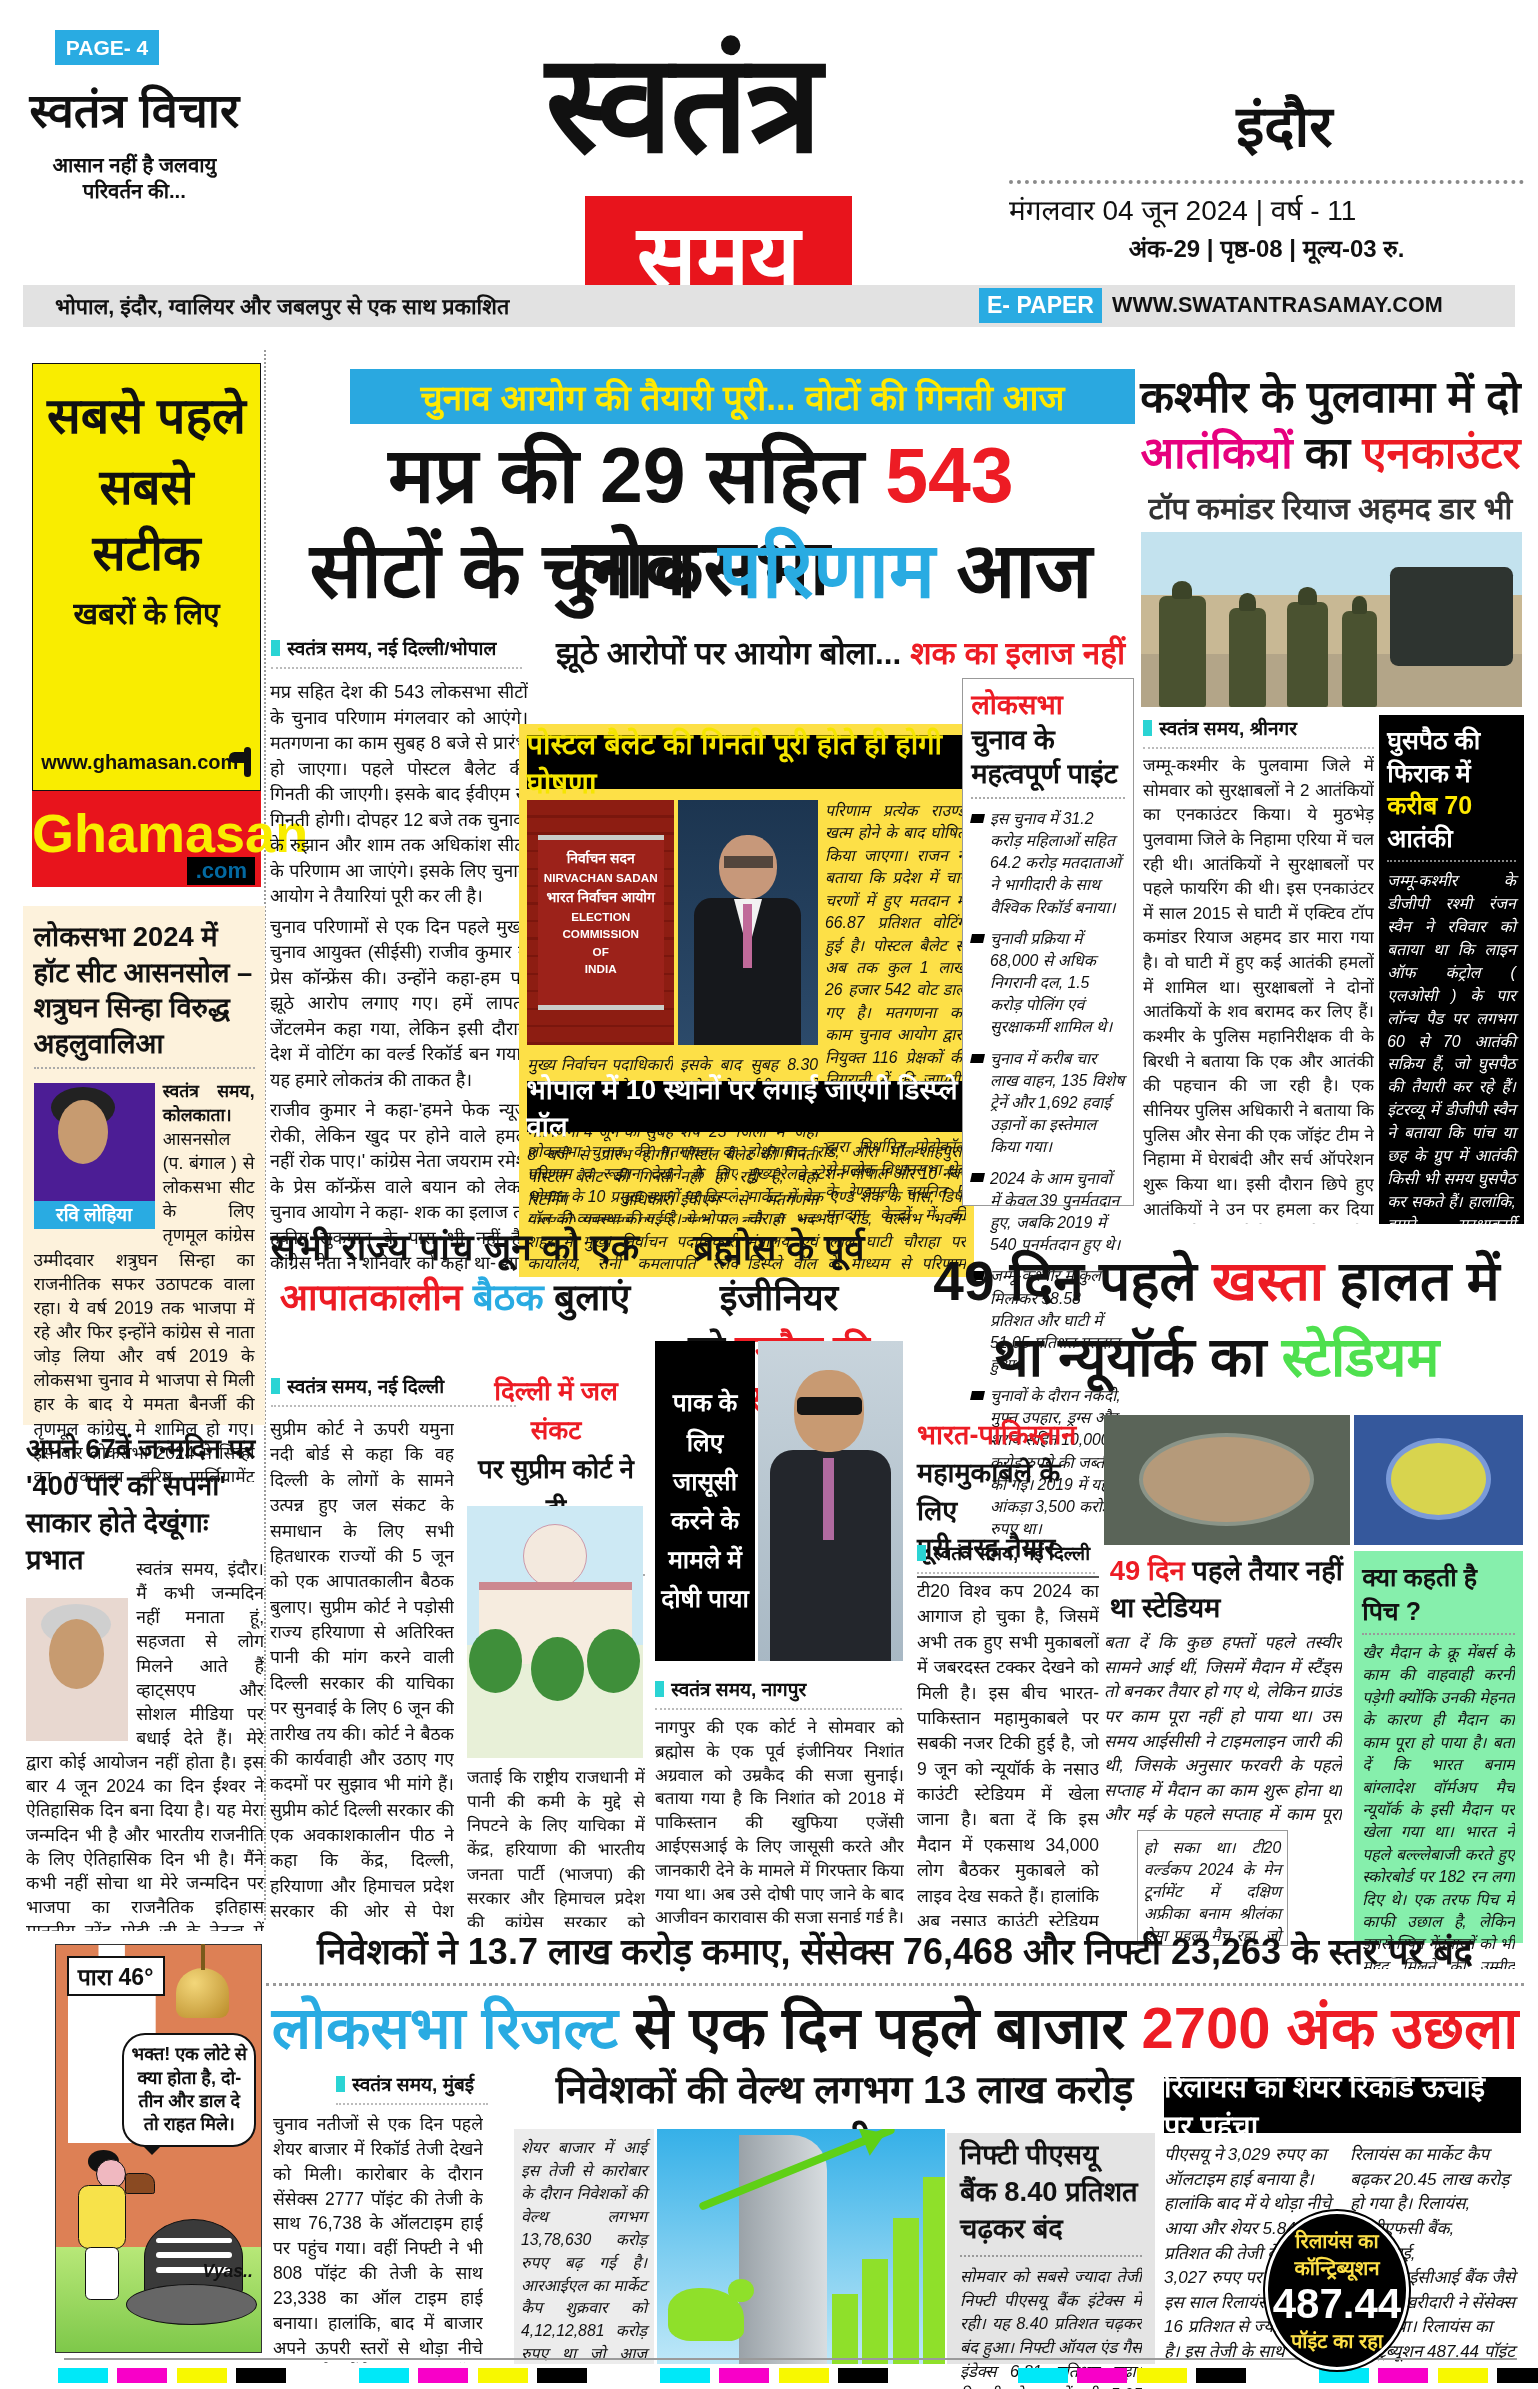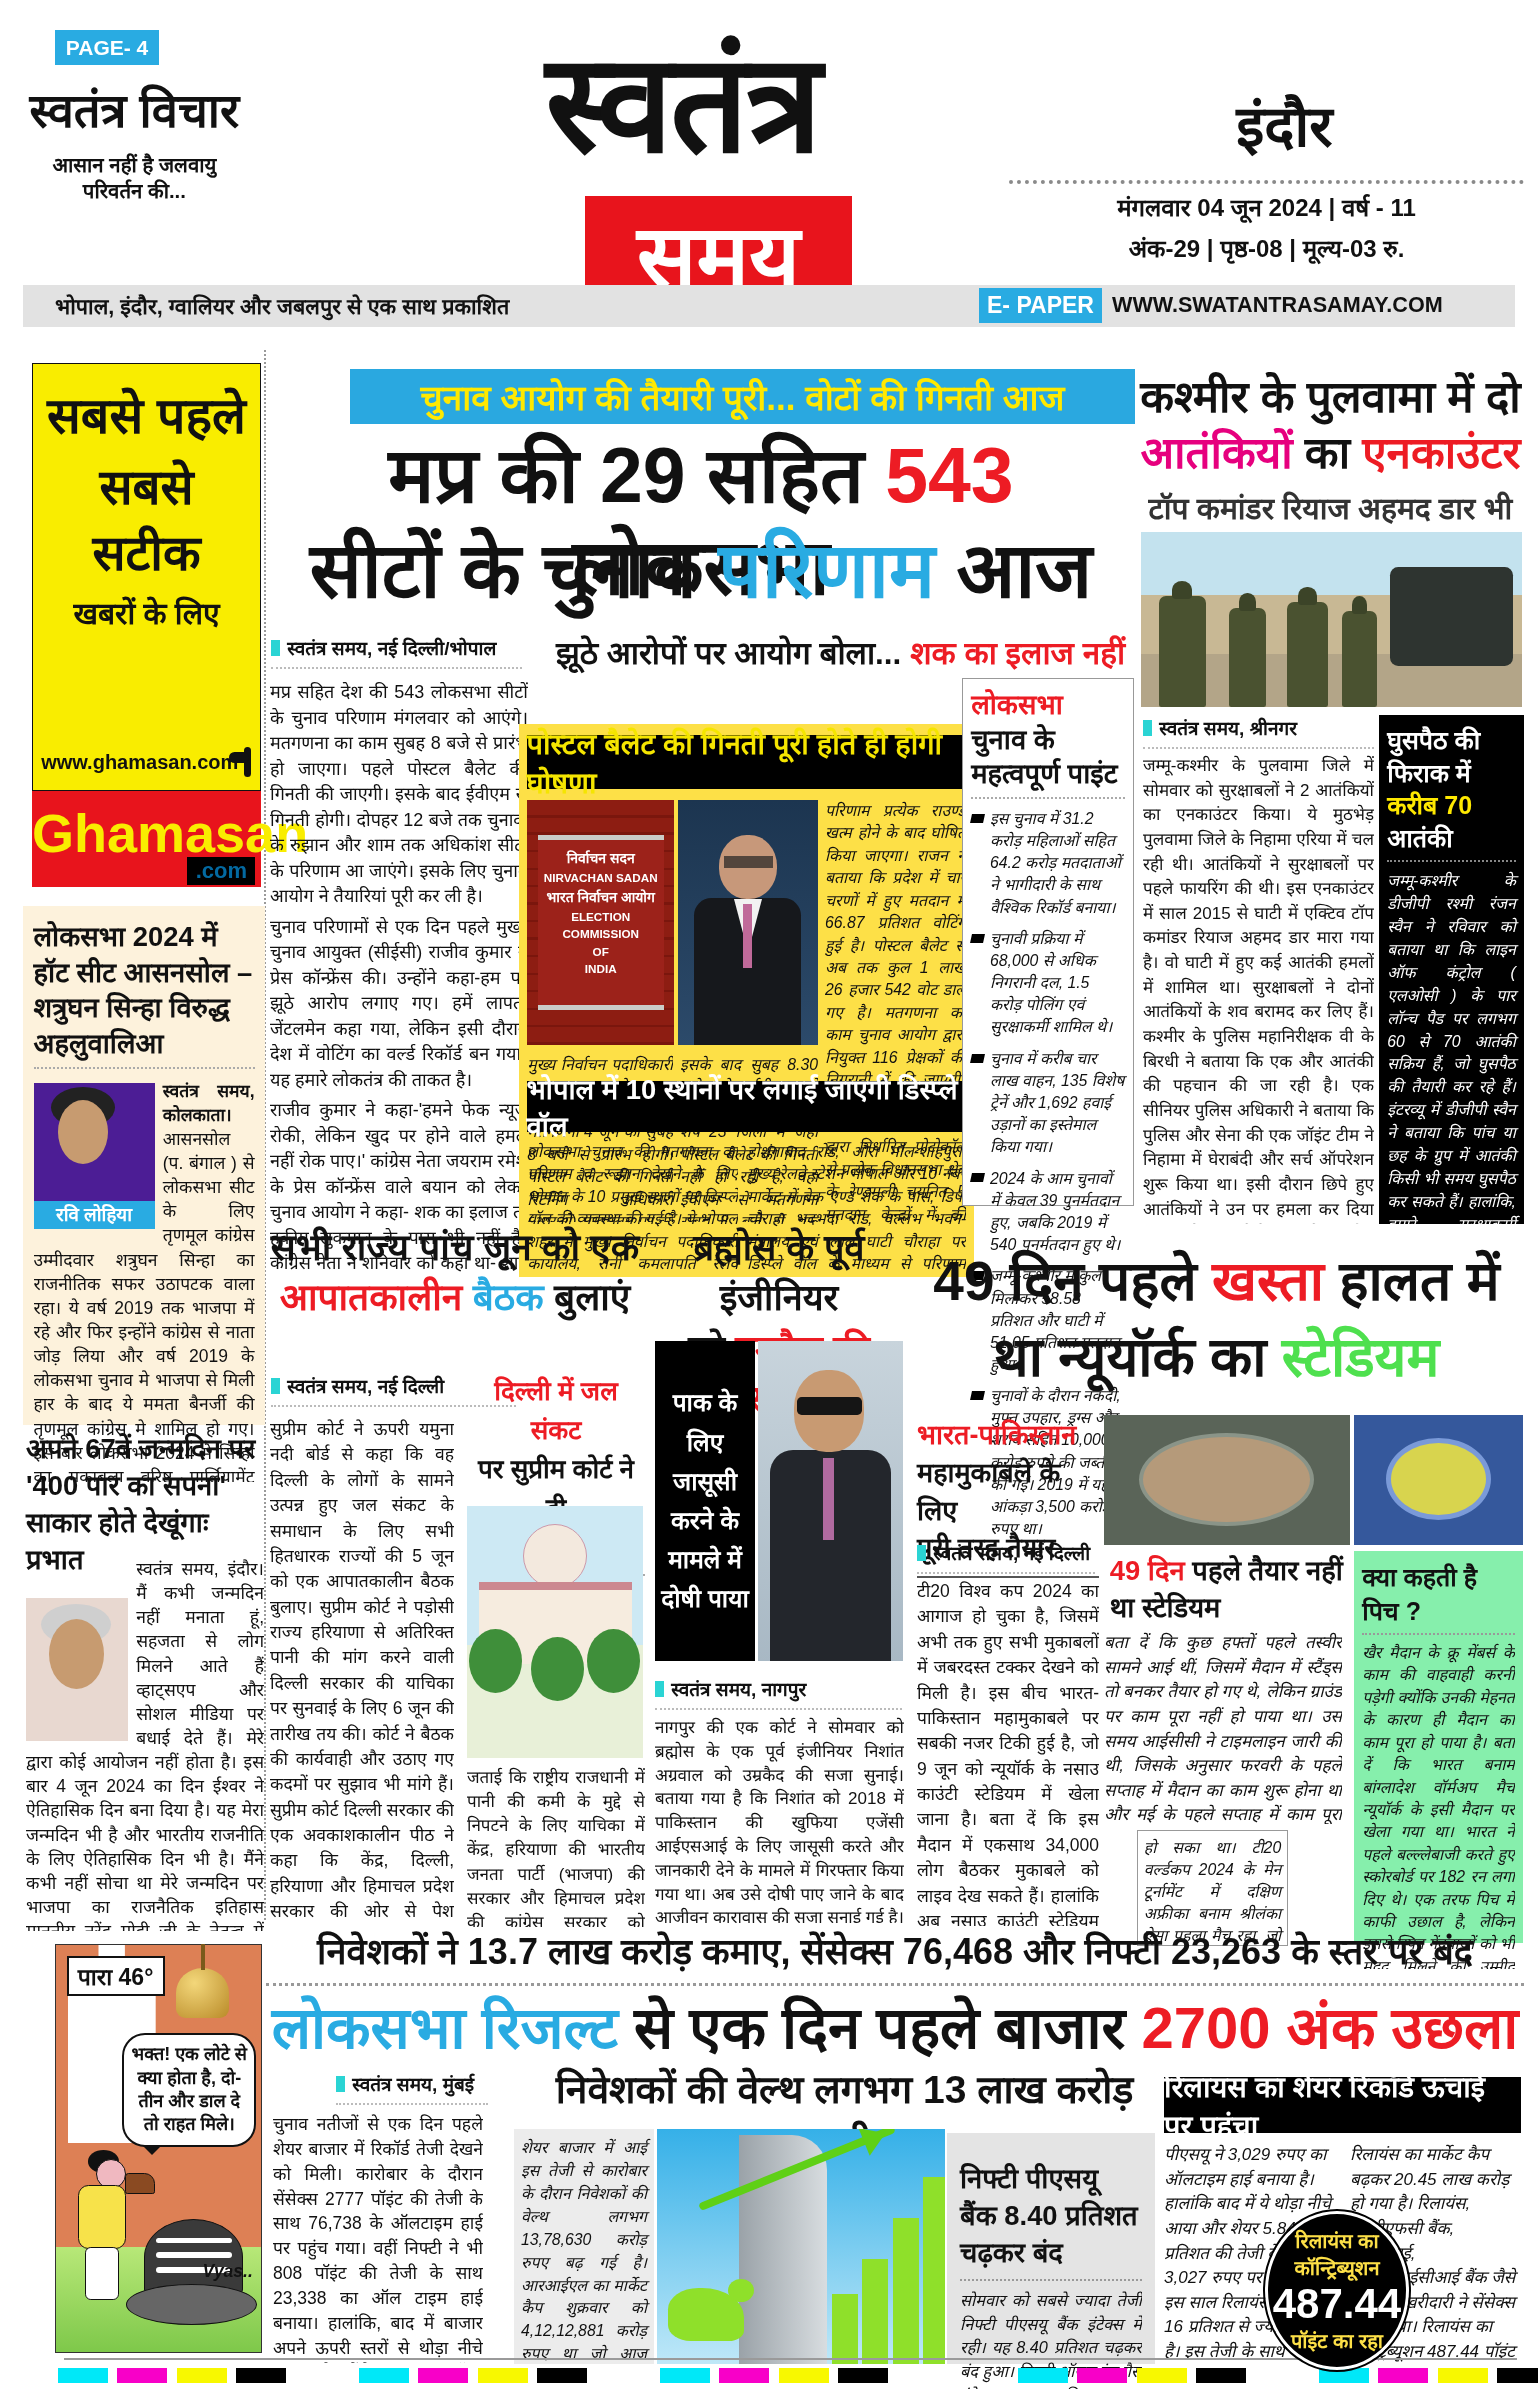--- a/index.html
+++ b/index.html
@@ -21,21 +21,21 @@
   
   #page-badge { left:55px; top:30px; width:104px; height:35px; background:#29abe2; color:#fff;
     font-size:21px; font-weight:bold; display:flex; align-items:center; justify-content:center; }
   #edition-title { left:8.8px; top:77px; width:251px; font-size:47px; font-weight:bold; text-align:center; }
   #edition-tagline { left:20.4px; top:153px; width:228px; font-size:20.4px; font-weight:bold; text-align:center; line-height:1.25; }
   #masthead-black { left:376px; top:29px; width:613px; font-size:137px; font-weight:bold; text-align:center; line-height:1.1; letter-spacing:-2.3px; }
   #masthead-red { left:585px; top:196px; width:267px; height:113px; background:#e8141c; color:#fff;
     font-size:88px; font-weight:bold; display:flex; align-items:center; justify-content:center; }
   #city-name { left:1153px; top:85px; width:263px; font-size:57px; font-weight:bold; text-align:center; }
   #city-sep { left:1009px; top:180px; width:515px; border-top:4.1px dotted #8a8a8a; }
-  #date-line { left:1009px; top:190px; width:515px; font-size:24px; font-weight:bold; text-align:center; }
+  #date-line { left:1009px; top:190px; width:515px; font-size:28px; font-weight:normal; text-align:left; }
   #issue-line { left:1009px; top:231px; width:515px; font-size:24px; font-weight:bold; text-align:center; }
   #header-strip { left:23px; top:285px; width:1492px; height:42px; background:#e2e2e2; }
   #publish-line { left:55px; top:291px; width:875px; font-size:21.6px; font-weight:bold; }
   #epaper-box { left:979px; top:288px; width:123px; height:35px; background:#29abe2; color:#fff;
     font-size:23px; font-weight:bold; display:flex; align-items:center; justify-content:center; }
   #website { left:1112px; top:292px; font-size:21.6px; font-weight:bold; }
 
   
   .vrule { border-left:2.3px dotted #9a9a9a; }
   #vr-sidebar { left:264px; top:350px; height:1570px; }
@@ -203,21 +203,21 @@
   #mum-body { left:273px; top:2112px; width:210px; height:251px; font-size:17.5px; line-height:1.42; }
   #wealth-h { left:525px; top:2061px; width:639px; font-size:39px; font-weight:bold; text-align:center; }
   #wealth-box { left:514px; top:2129px; width:140px; height:235px; background:#ececec; padding:8.2px 7px; font-size:15.8px; font-style:italic; line-height:1.45; }
   #bse-photo { left:657px; top:2129px; width:288px; height:235px; background:linear-gradient(#35b0e8,#bfe8f8); overflow:hidden; }
   #bse-bldg { position:absolute; left:82px; top:5.8px; width:88px; height:229px; background:linear-gradient(90deg,#9aa2a8,#d8dde0); border-radius:0 35px 0 0; }
   .bse-bar { position:absolute; bottom:0; background:#8fe02a; }
   #bse-bull { position:absolute; left:10.5px; bottom:23px; width:76px; height:53px; background:#8fe02a; border-radius:40% 55% 20% 30%; }
   #bse-bull:before { content:""; position:absolute; right:-10.5px; top:-9.3px; width:26px; height:23px; background:#8fe02a; border-radius:50%; }
   #bse-arrow { position:absolute; left:35px; top:35px; width:210px; height:8.2px; background:#5fd016; transform:rotate(-22deg); border-radius:4.7px; }
   #bse-arrow:after { content:""; position:absolute; right:-4.7px; top:-10.5px; border:15px solid transparent; border-left:23px solid #5fd016; }
-  #nifty-box { left:947px; top:2133px; width:208px; height:231px; background:#e4e4e4; padding:28px 13px; }
+  #nifty-box { left:947px; top:2133px; width:208px; height:231px; background:#e4e4e4; padding:4px 13px; }
   #nifty-h { font-size:27.4px; font-weight:bold; line-height:1.35; border-bottom:2.3px dotted #999; padding-bottom:7px; }
   #nifty-body { margin-top:8.2px; font-size:16.3px; font-style:italic; line-height:1.45; }
   #rel-band { left:1164px; top:2077px; width:357px; height:56px; background:#000; display:flex; align-items:center; justify-content:center; }
   #rel-band span { color:#fff; font-size:29px; font-weight:bold; }
   #rel-cols { left:1164px; top:2143px; width:357px; height:222px; font-size:17px; font-style:italic; line-height:1.45; column-count:2; column-gap:15px; }
   #rel-badge { left:1265px; top:2211px; width:144px; height:159px; background:#000; border-radius:50%;
     border:3.5px solid #fff; outline:2.3px solid #000; display:flex; flex-direction:column; align-items:center; justify-content:center; z-index:5; text-align:center; }
   #rel-badge .y { color:#fde047; font-size:20px; font-weight:bold; }
   #rel-badge .n { color:#fff; font-size:42px; font-weight:bold; line-height:1.1; }
 

